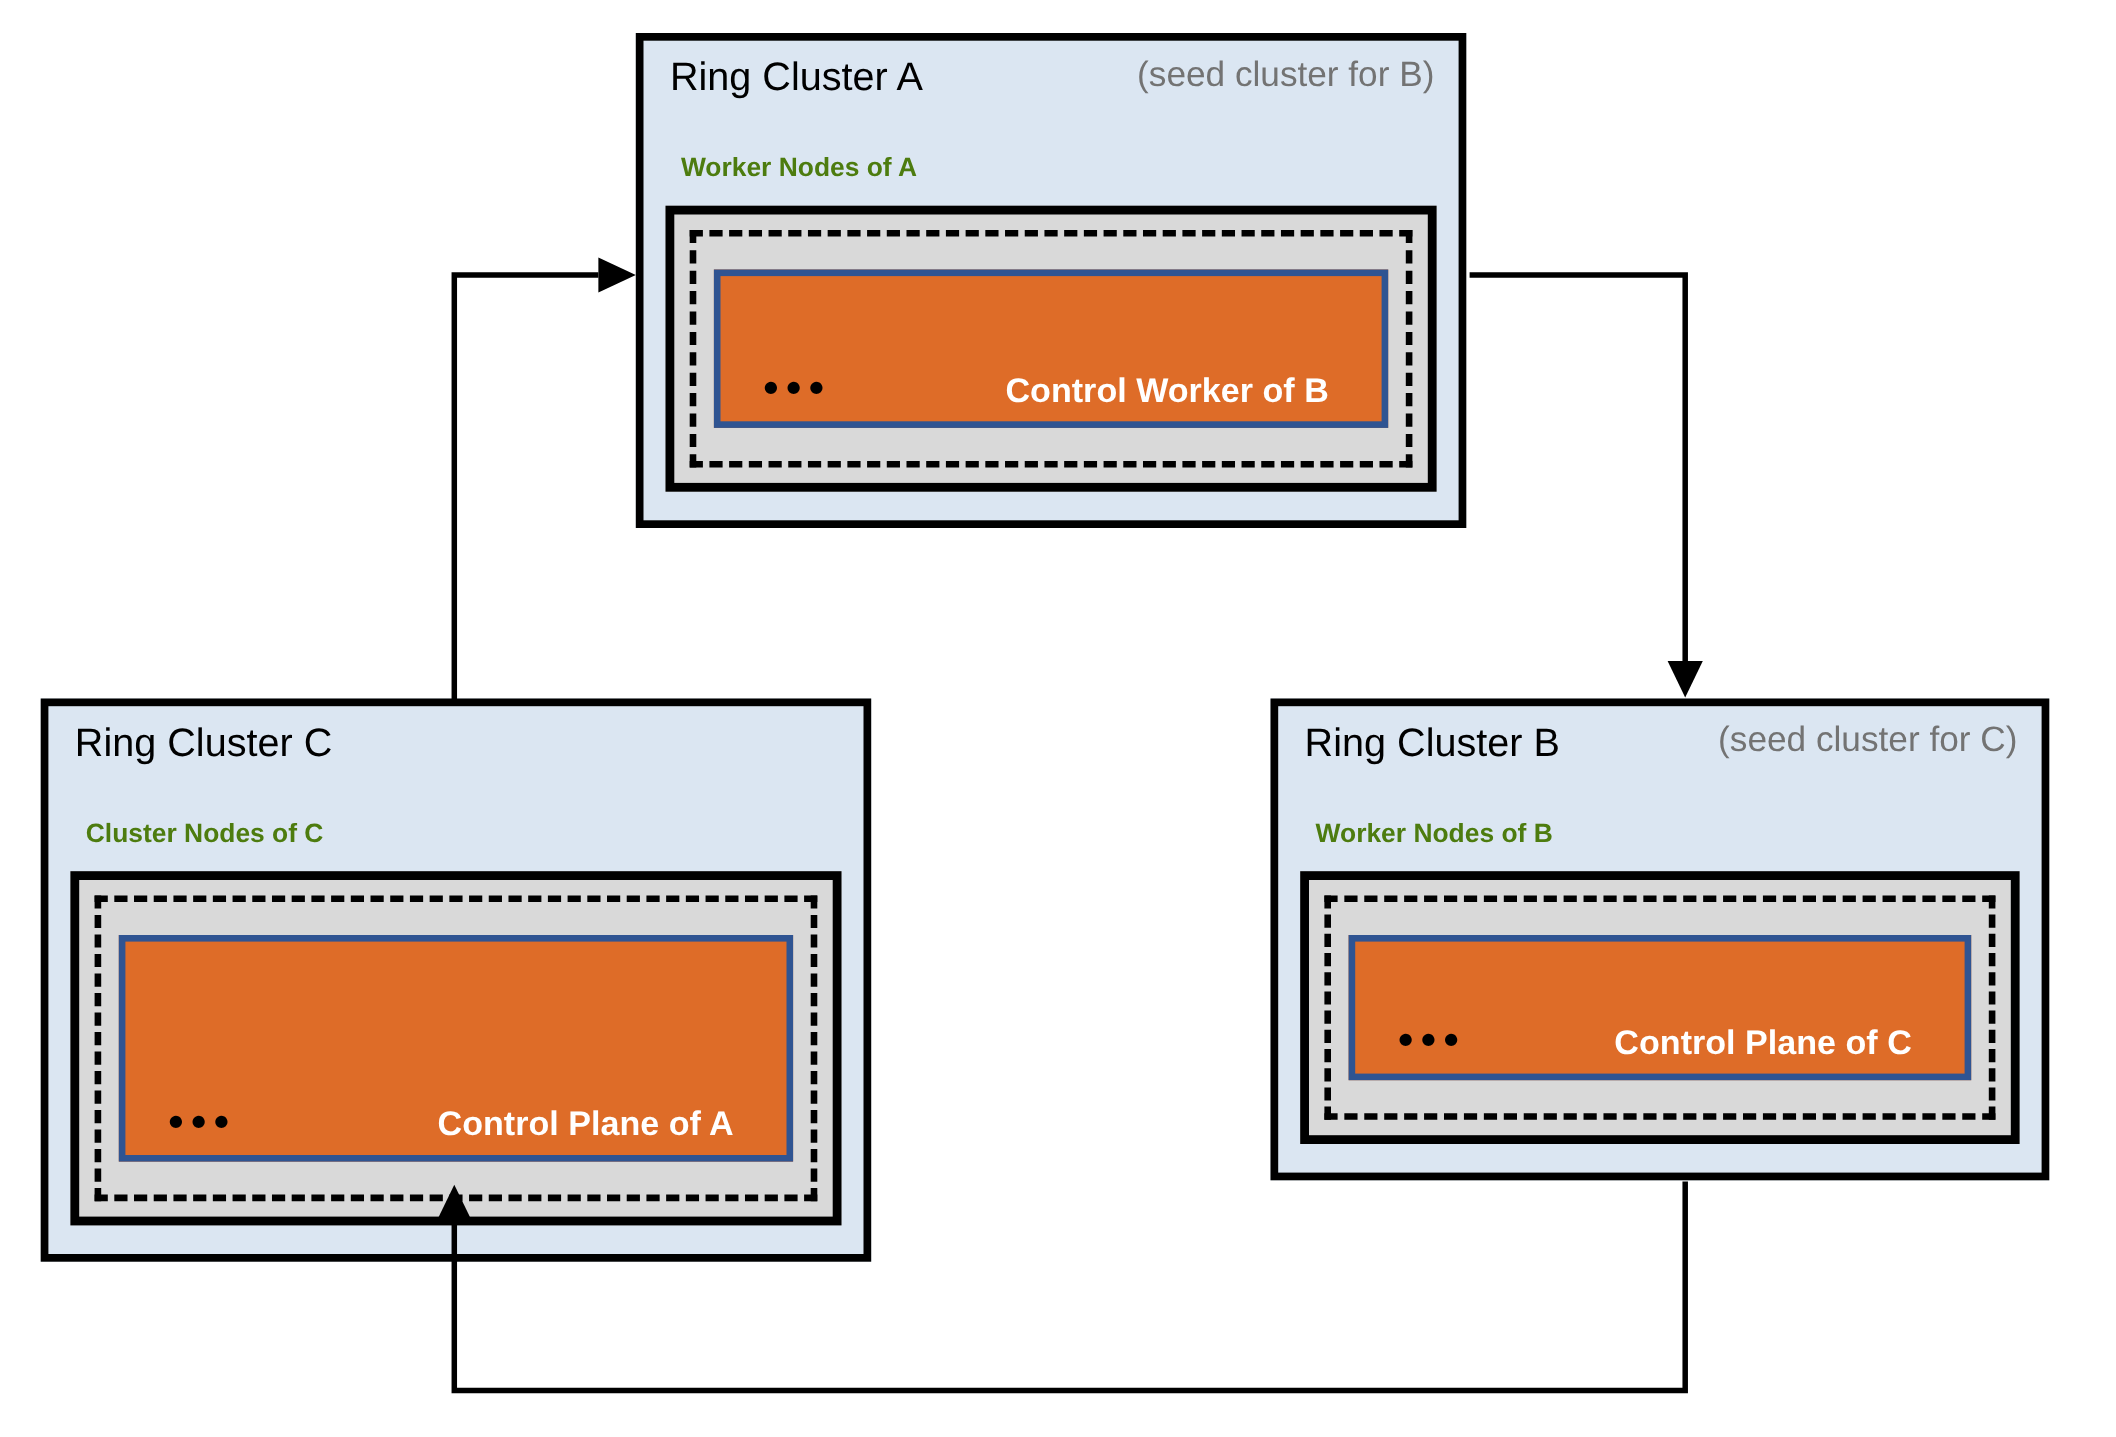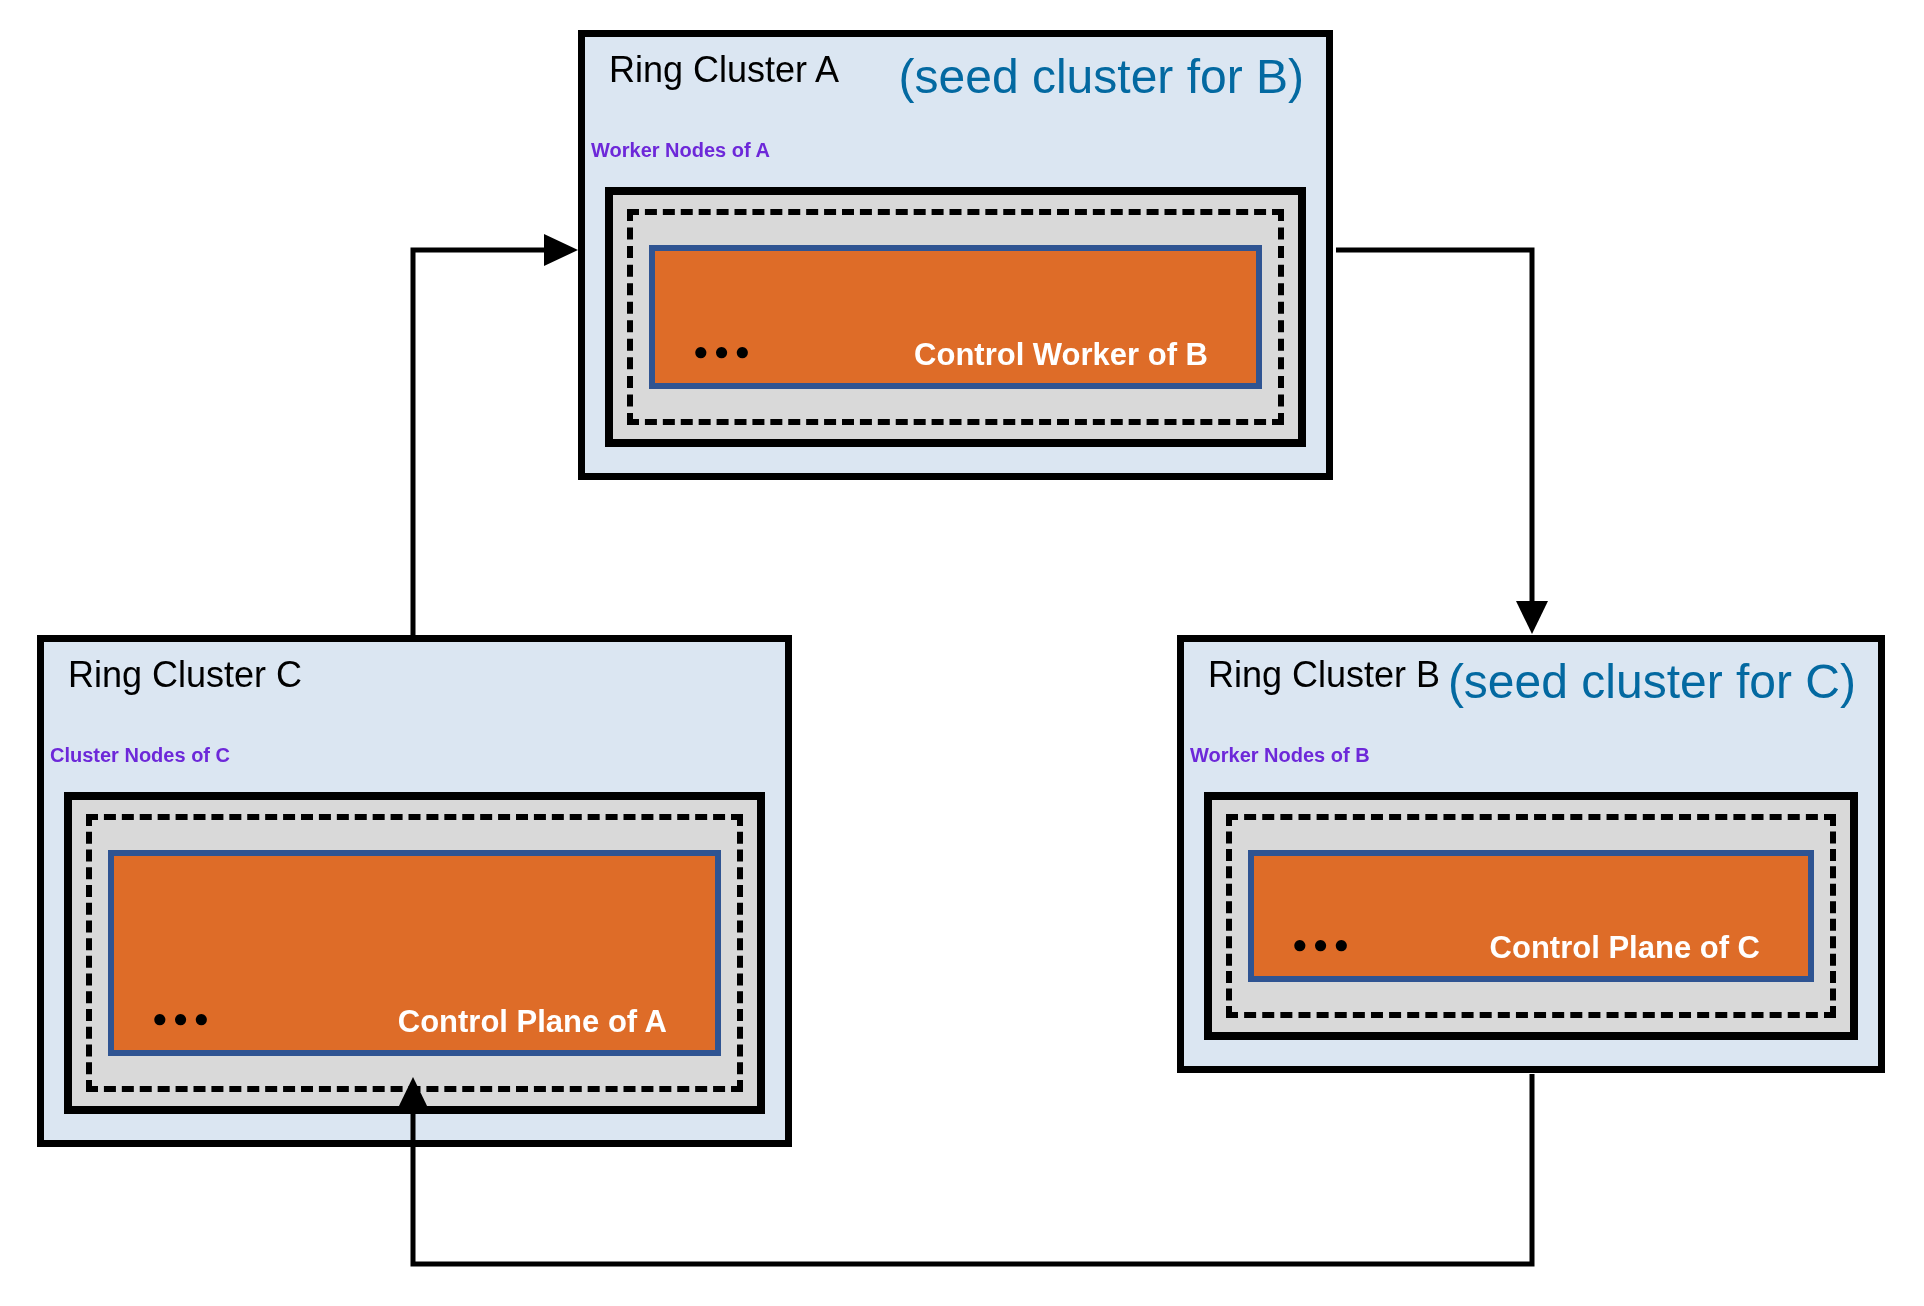--- a/index.html
+++ b/index.html
@@ -16,26 +16,26 @@
     border:7px solid #000;
     box-sizing:border-box;
   }
   .cluster-title {
     position:absolute; top:10px; left:24px;
     font-size:36px; line-height:1.25; color:#000;
     white-space:nowrap;
   }
   .seed-note {
     position:absolute; top:10px; right:22px;
-    font-size:48px; line-height:1.25; color:#0369a1;
+    font-size:32px; line-height:1.25; color:#737373;
     white-space:nowrap;
   }
   .worker-label {
-    position:absolute; top:102px; left:6px;
-    font-size:20px; font-weight:bold; color:#6d28d9;
+    position:absolute; top:102px; left:34px;
+    font-size:24px; font-weight:bold; color:#4d7c0f;
     white-space:nowrap;
   }
   .worker-box {
     position:absolute; left:20px; right:20px; top:150px; bottom:26px;
     background:#d9d9d9;
     border:8px solid #000;
     box-sizing:border-box;
   }
   .dashed-boundary {
     position:absolute; inset:14px;
@@ -87,21 +87,21 @@
     <div class="worker-box">
       <div class="dashed-boundary">
         <div class="control-plane">
           <span class="dots">●●●</span>
           <span class="cp-label">Control Plane of A</span>
         </div>
       </div>
     </div>
   </div>
 
-  <div class="cluster" style="left:1155px; top:635px; width:708px; height:438px;margin-left:22px;">
+  <div class="cluster" style="left:1155px; top:635px; width:708px; height:438px;">
     <div class="cluster-title">Ring Cluster B</div>
     <div class="seed-note">(seed cluster for C)</div>
     <div class="worker-label">Worker Nodes of B</div>
     <div class="worker-box">
       <div class="dashed-boundary">
         <div class="control-plane">
           <span class="dots">●●●</span>
           <span class="cp-label">Control Plane of C</span>
         </div>
       </div>

